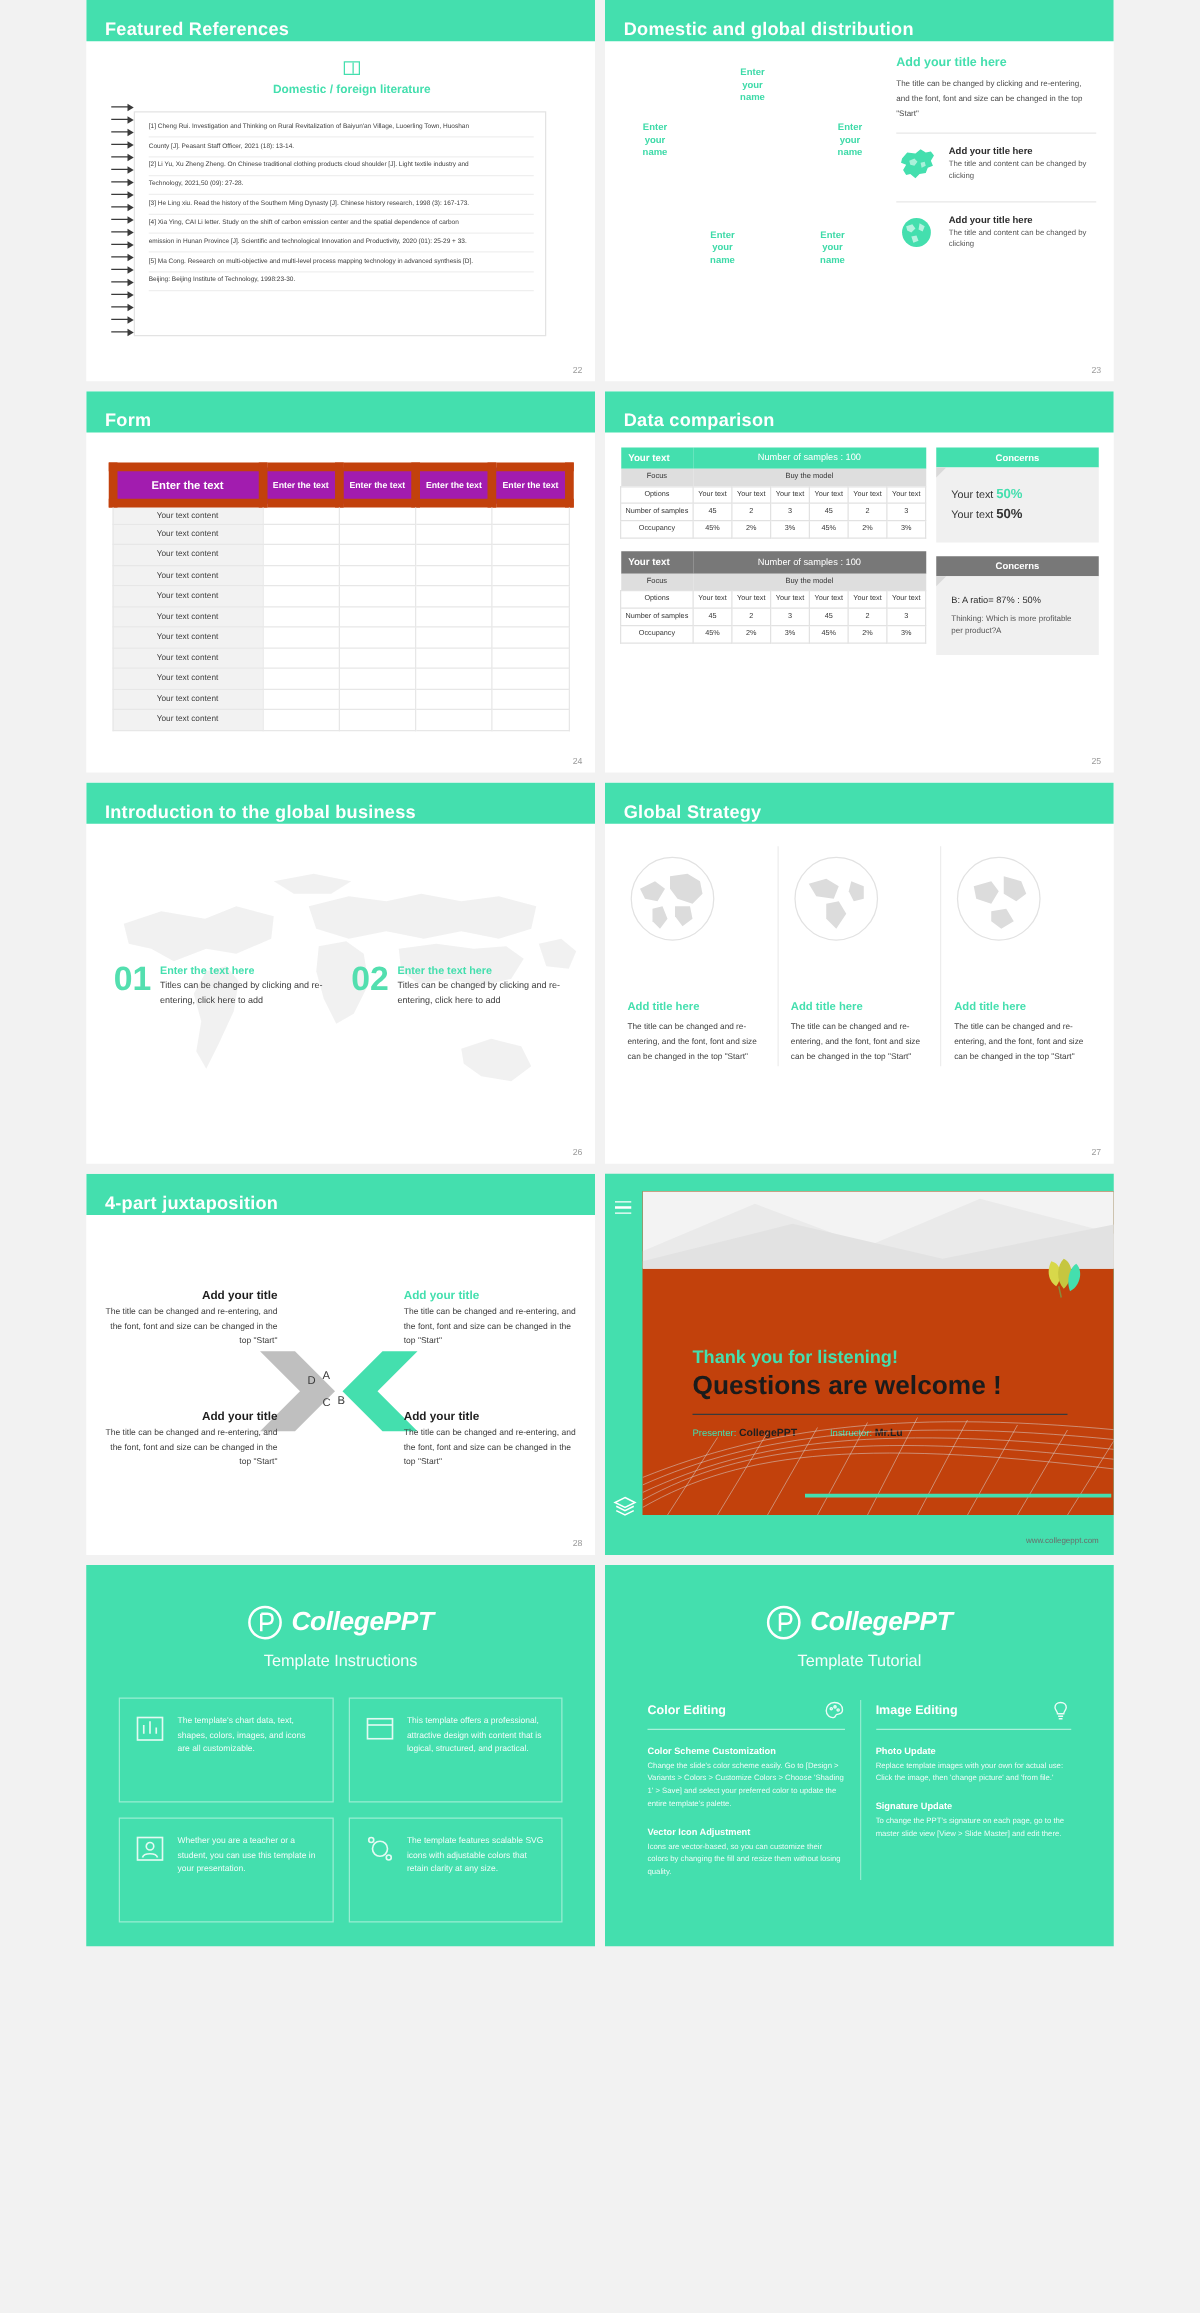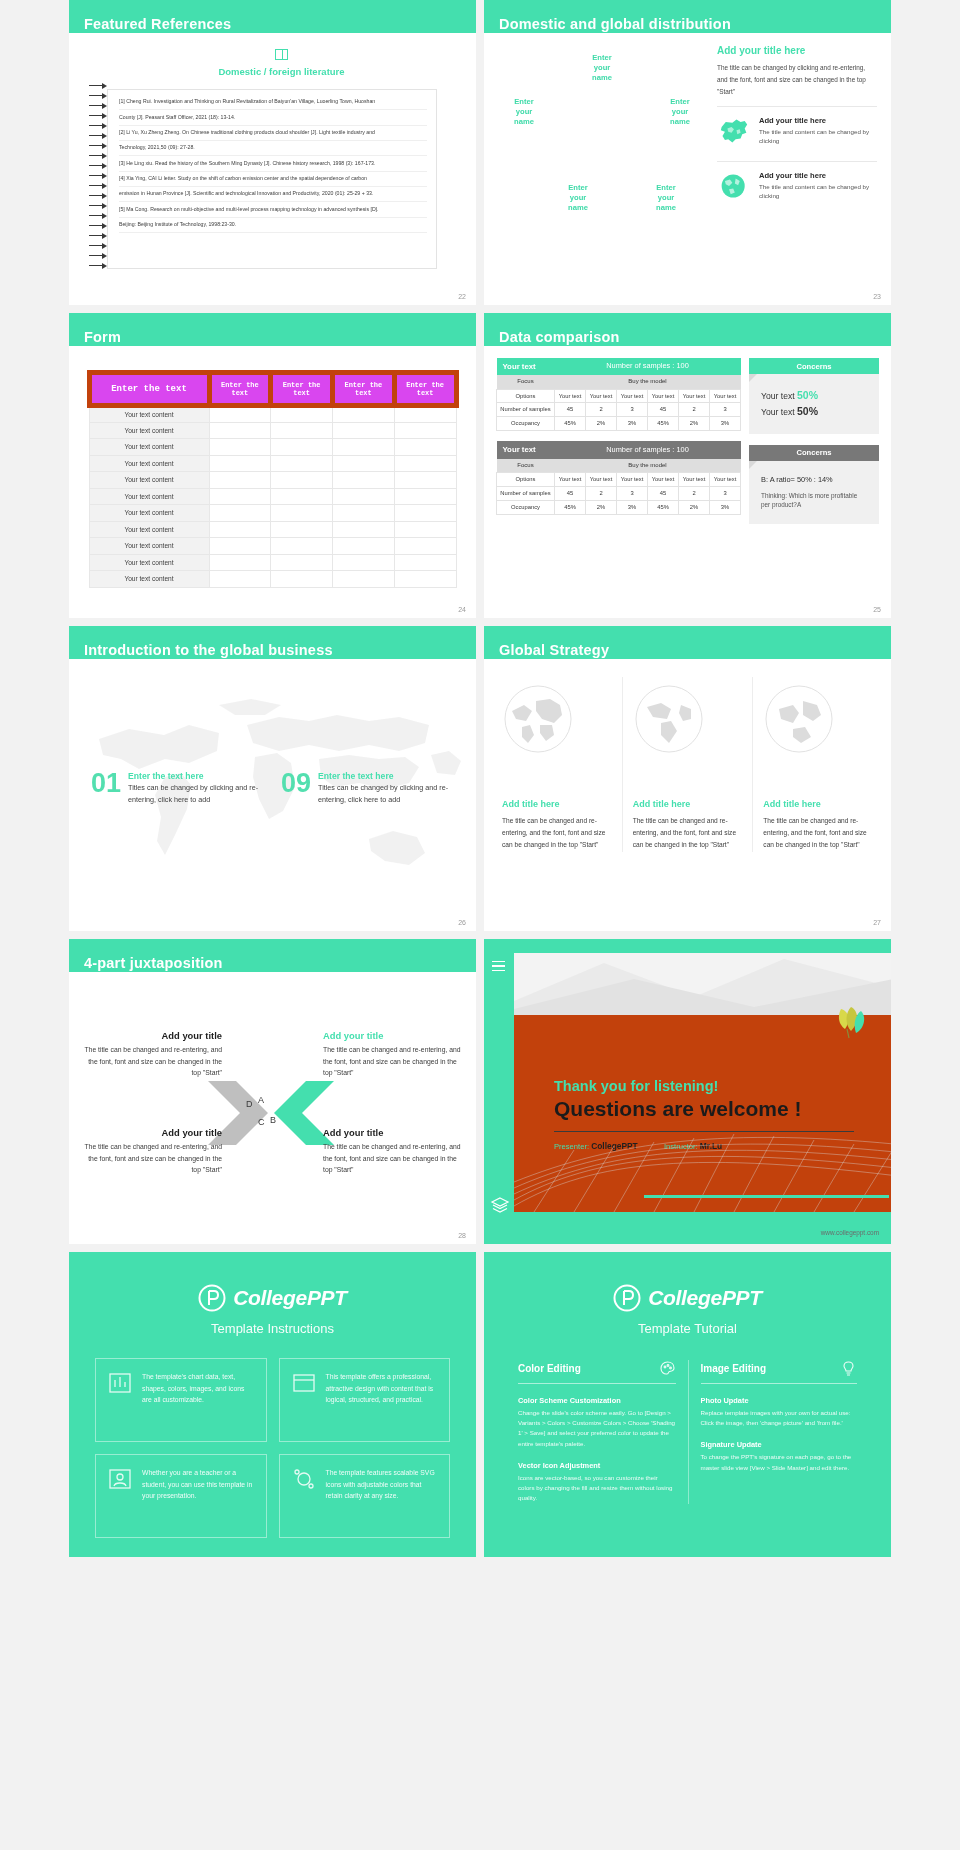--- a/index.html
+++ b/index.html
@@ -94,22 +94,22 @@
   .s23-item{
     display:flex; gap:8px; align-items:center;
     border-top:1px solid #e8e8e8; padding:9px 0 7px 0; margin-top:8px;
   }
   .s23-item-ic{ width:34px; height:28px; flex:none; }
   .s23-item-h{ font-size:7.6px; font-weight:bold; color:#2b2b2b; }
   .s23-item-p{ font-size:6.2px; color:#565656; line-height:1.55; margin-top:2px; }
   
   .tbl{ border-collapse:collapse; margin:24px auto 0 auto; width:372px; }
   .tbl th{
-    background:#d946ef; color:#fff; font-size:7px; font-weight:bold;
-    padding:6px 2px; border:5px solid #c2410c;font-family:Liberation Mono, monospace;
+    background:#a21caf; color:#fff; font-size:7px; font-weight:bold;
+    padding:6px 2px; border:7px solid #c2410c;
   }
   .tbl th.first{ font-size:9px; }
   .tbl td{
     border:1px solid #e7e7e7; height:16.5px; font-size:6.6px; color:#3f3f3f;
     text-align:center;
   }
   .tbl td.first{ background:#f2f2f2; }
   
   .s25{ display:flex; gap:8px; padding:12px 10px 0 12px; }
   .s25-col-l{ width:245px; }
@@ -506,21 +506,21 @@
             </div>
             <div class="cb-row">
               <span>Your text</span>
               <span class="pct">50%</span>
             </div>
           </div>
         </div>
         <div class="concern-box grey">
           <div class="concern-hd">Concerns</div>
           <div class="concern-bd">
-            <div class="cb-sm1">B: A ratio= 50% : 14%</div>
+            <div class="cb-sm1">B: A ratio= 87% : 50%</div>
             <div class="cb-sm2">Thinking: Which is more profitable per product?A</div>
           </div>
         </div>
       </div>
     </div>
     <div class="pgnum">25</div>
   </div>
 
   <div class="slide">
     <div class="hdr">
@@ -542,21 +542,21 @@
     </div>
     <div class="s26-items">
       <div class="s26-item">
         <span class="s26-num">01</span>
         <div>
           <div class="s26-h">Enter the text here</div>
           <div class="s26-p">Titles can be changed by clicking and re-entering, click here to add</div>
         </div>
       </div>
       <div class="s26-item">
-        <span class="s26-num">09</span>
+        <span class="s26-num">02</span>
         <div>
           <div class="s26-h">Enter the text here</div>
           <div class="s26-p">Titles can be changed by clicking and re-entering, click here to add</div>
         </div>
       </div>
     </div>
     <div class="pgnum">26</div>
   </div>
 
   <div class="slide">

